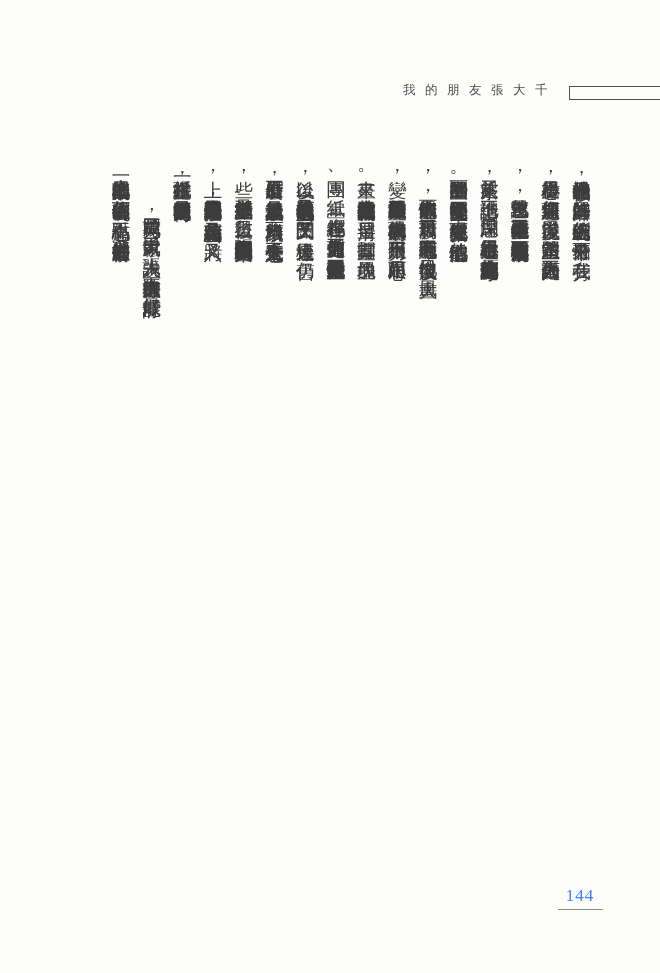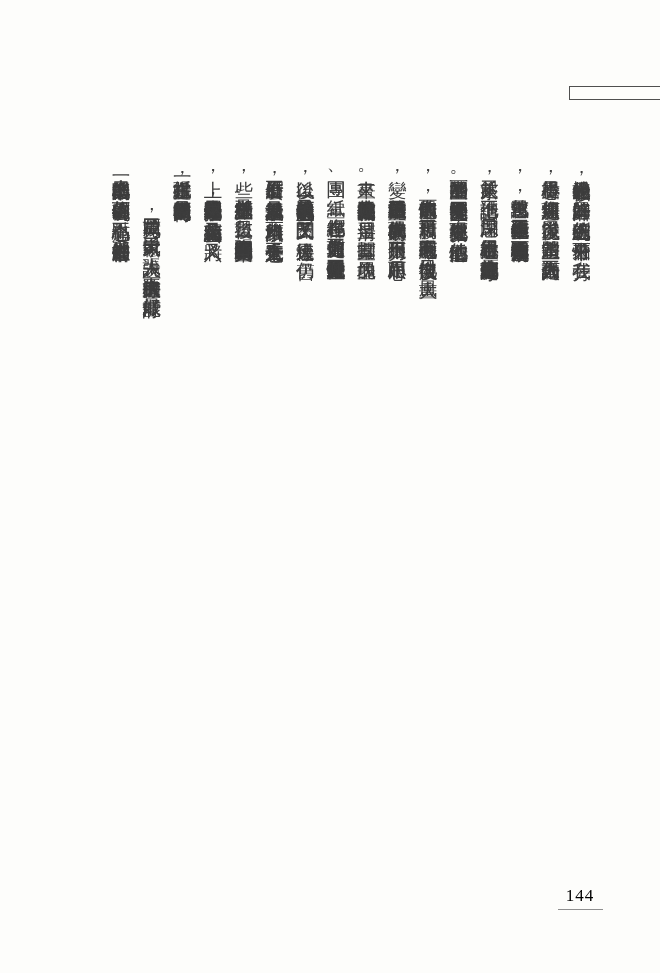--- a/index.html
+++ b/index.html
@@ -51,36 +51,37 @@
     height: 716px;
   }
   .page-number {
     position: absolute;
     top: 886px;
     left: 555px;
     width: 50px;
     text-align: center;
     font-size: 17px;
     letter-spacing: 1px;
-    color: #000000;
+    color: #3b82f6;
   }
   .page-number-rule {
     position: absolute;
     top: 909px;
     left: 558px;
     width: 45px;
     height: 1px;
     background: #8f8f8f;
   }
 </style>
 </head>
 <body>
 
 <div class="page">
 
+  <div class="running-header">我的朋友張大千</div>
 
   <div class="header-rule-box"></div>
 
   <div class="body-text">
     <div class="text-column">千先生捲起短衫的衣袖，將磨好的墨汁，一碗一碗的倒在紙上，看來十分可怕，我在旁</div>
     <div class="text-column">看得提心吊膽，無法想像如何處理，墨潑完以後，將畫室門鎖上，不許任何人入內走動</div>
     <div class="text-column">，讓它自然風乾，這些工作也不過半個多鐘頭，大千先生即下樓捧了一個蓋碗茶杯獨自</div>
     <div class="text-column">飲起茶來了，他不講話，閉目深思，看得出心思很沈重，原來他在計劃如何處理他剛才</div>
     <div class="text-column">潑下的那些墨團團。平常愛擺龍門陣的大千先生，現在突然地安靜下來，他的心情沈重</div>
     <div class="text-column">，面部的表情也嚴肅，平日和藹可親，今天就有顯著地不同。他自從目疾以後，畫風大</div>

